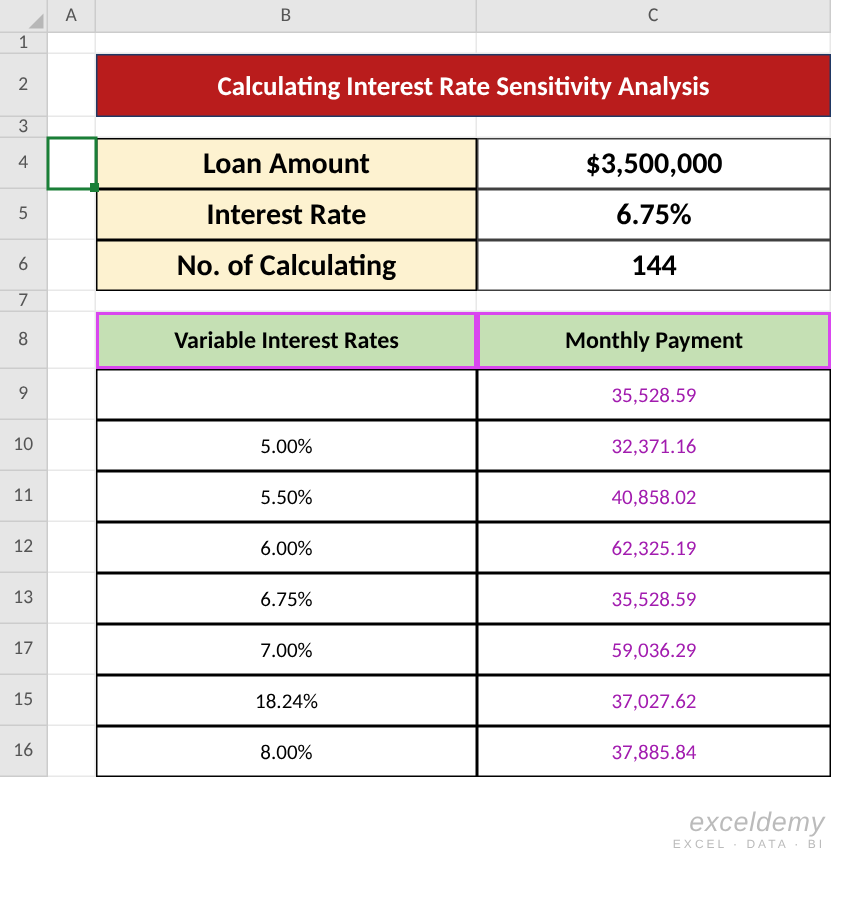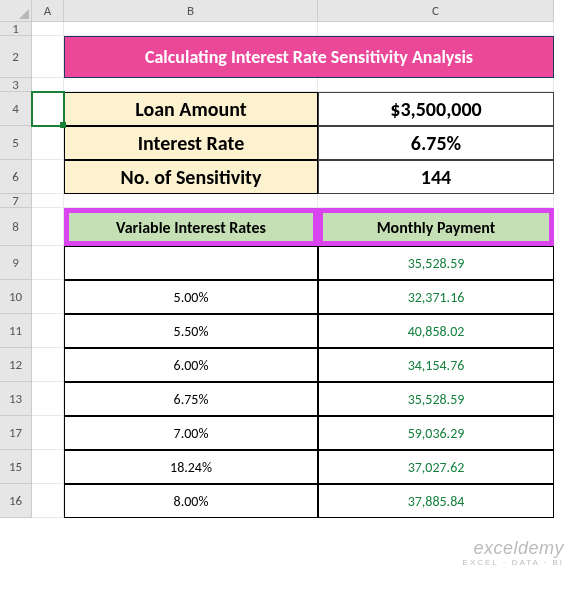--- a/index.html
+++ b/index.html
@@ -45,51 +45,51 @@
     border-right: 1px solid #e8e8e8;
     border-bottom: 1px solid #e8e8e8;
     display: flex;
     align-items: center;
     justify-content: center;
     font-size: 20px;
     background: #fff;
   }
   .colA { border-right: 1px solid #e8e8e8; border-bottom: 1px solid #e8e8e8; background:#fff; }
   .title {
-    background: #ec4899;
+    background: #b91c1c;
     color: #fff;
     font-weight: bold;
     font-size: 18px;
     border: 1px solid #203864;
   }
   .inputLabel {
     background: #fdf2d0;
     font-weight: bold;
     border: 1px solid #000;
   }
   .inputVal {
     background: #fff;
     font-weight: bold;
     border: 1px solid #404040;
   }
   .tblHdr {
     background: #c5e0b4;
     font-weight: bold;
     font-size: 16px;
-    border: 5px solid #d946ef;
+    border: 2px solid #d946ef;
   }
   .tblCell {
     background: #fff;
     border: 1px solid #000;
     font-size: 14px;
   }
-  .payVal { color: #15803d; }
+  .payVal { color: #a21caf; }
   .watermark {
     position: absolute;
-    right: 6px;
+    right: 20px;
     bottom: 30px;
     text-align: right;
     color: rgba(120,120,120,0.5);
     font-family: 'Segoe UI', Arial, sans-serif;
     line-height: 1.1;
   }
   .watermark .w1 { font-size: 18px; font-style: italic; letter-spacing: .5px;}
   .watermark .w2 { font-size: 8px; letter-spacing: 2px; }
   .selected {
     outline: 2px solid #1a7f37;
@@ -133,21 +133,21 @@
   <div class="cell inputLabel">Loan Amount</div>
   <div class="cell inputVal">$3,500,000</div>
 
   <div class="rowhdr">5</div>
   <div class="colA"></div>
   <div class="cell inputLabel">Interest Rate</div>
   <div class="cell inputVal">6.75%</div>
 
   <div class="rowhdr">6</div>
   <div class="colA"></div>
-  <div class="cell inputLabel">No. of Sensitivity</div>
+  <div class="cell inputLabel">No. of Calculating</div>
   <div class="cell inputVal">144</div>
 
   <div class="rowhdr">7</div>
   <div class="colA"></div>
   <div class="cell"></div>
   <div class="cell"></div>
 
   <div class="rowhdr">8</div>
   <div class="colA"></div>
   <div class="cell tblHdr">Variable Interest Rates</div>
@@ -164,21 +164,21 @@
   <div class="cell tblCell payVal">32,371.16</div>
 
   <div class="rowhdr">11</div>
   <div class="colA"></div>
   <div class="cell tblCell">5.50%</div>
   <div class="cell tblCell payVal">40,858.02</div>
 
   <div class="rowhdr">12</div>
   <div class="colA"></div>
   <div class="cell tblCell">6.00%</div>
-  <div class="cell tblCell payVal">34,154.76</div>
+  <div class="cell tblCell payVal">62,325.19</div>
 
   <div class="rowhdr">13</div>
   <div class="colA"></div>
   <div class="cell tblCell">6.75%</div>
   <div class="cell tblCell payVal">35,528.59</div>
 
   <div class="rowhdr">17</div>
   <div class="colA"></div>
   <div class="cell tblCell">7.00%</div>
   <div class="cell tblCell payVal">59,036.29</div>

